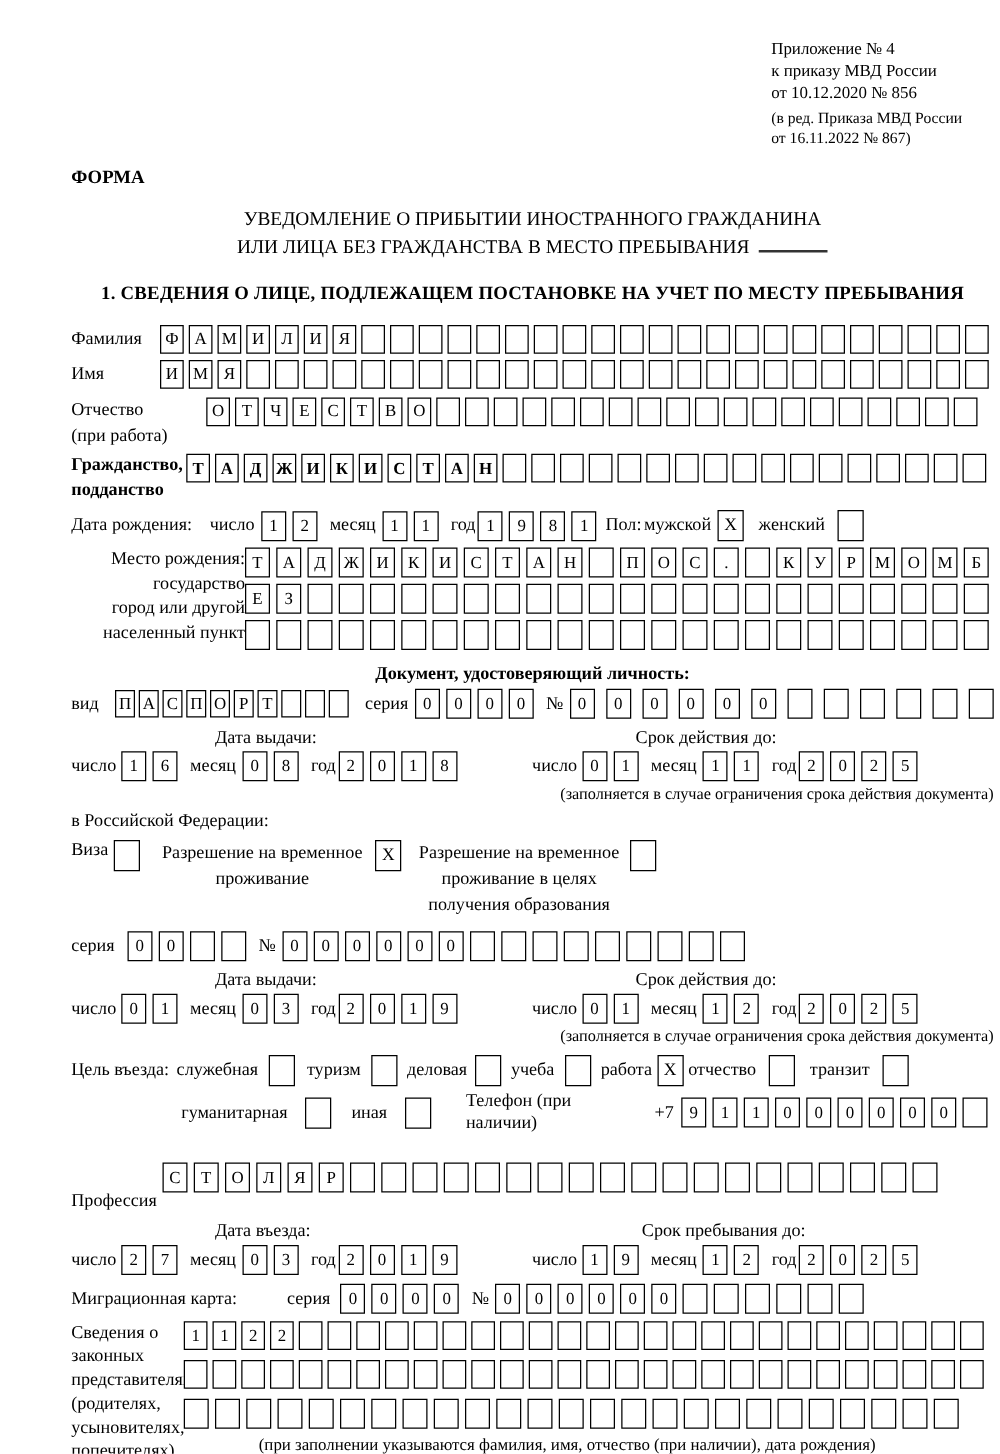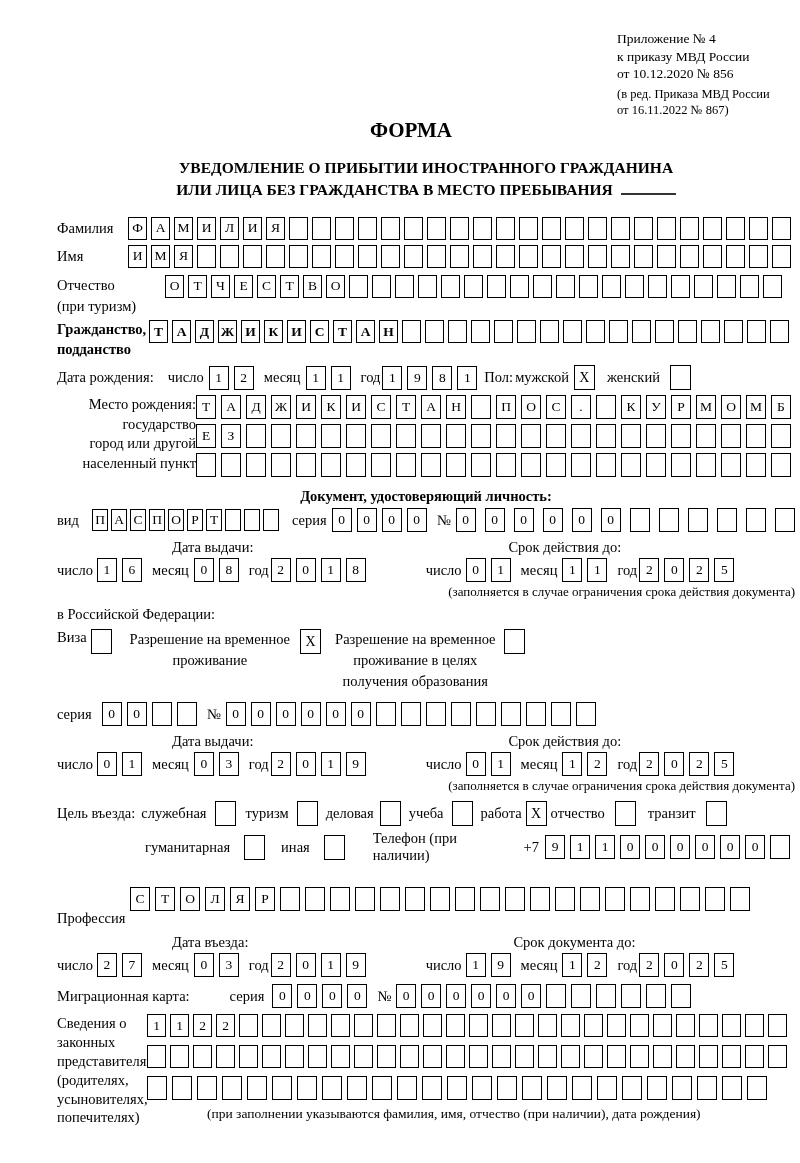--- a/index.html
+++ b/index.html
@@ -7,24 +7,24 @@
     width:800px;height:1163px;overflow:hidden;
     background:#ffffff;color:#000;
     font-family:"Liberation Serif","DejaVu Serif",serif;
     font-size:14.5px;
   }
   .page{padding:30px 5px 0 57px;width:738px;position:relative;}
 
   
   .hdr{margin-left:560px;font-size:13.5px;line-height:1.3;}
   .hdr-sub{margin-left:560px;font-size:12.5px;line-height:1.3;margin-top:3px;}
-  .forma{font-weight:bold;font-size:21px;text-align:center;padding-right:30px;}
+  .forma{font-weight:bold;font-size:15px;text-align:left;padding-right:30px;margin-top:16px;}
 
   
-  .title{text-align:center;font-weight:bold;font-size:15.5px;line-height:1.4;margin-top:14px;}
+  .title{text-align:center;font-weight:normal;font-size:15.5px;line-height:1.4;margin-top:14px;}
   .title-underline{display:inline-block;width:55px;border-bottom:2px solid #333;height:0.85em;margin-left:8px;}
   .sec{font-weight:bold;font-size:15px;text-align:center;margin-top:18px;letter-spacing:0.2px;}
 
   
   .row{display:flex;align-items:center;margin-top:5px;}
   .row-top{display:flex;align-items:flex-start;}
   .lbl{flex:none;}
   .cells{display:flex;flex:none;}
   .cell{
     box-sizing:border-box;flex:none;
@@ -73,20 +73,21 @@
     <div>(в ред. Приказа МВД России</div>
     <div>от 16.11.2022 № 867)</div>
   </div>
   <div class="forma">ФОРМА</div>
 
   <div class="title">
     <div>УВЕДОМЛЕНИЕ О ПРИБЫТИИ ИНОСТРАННОГО ГРАЖДАНИНА</div>
     <div><span>ИЛИ ЛИЦА БЕЗ ГРАЖДАНСТВА В МЕСТО ПРЕБЫВАНИЯ</span><span class="title-underline"></span></div>
   </div>
 
+  <div class="sec">1. СВЕДЕНИЯ О ЛИЦЕ, ПОДЛЕЖАЩЕМ ПОСТАНОВКЕ НА УЧЕТ ПО МЕСТУ ПРЕБЫВАНИЯ</div>
 
   <div class="row" style="margin-top:16px;">
     <span class="lbl lw-fam">Фамилия</span>
     <span class="cells">
         <span class="cell">Ф</span>
         <span class="cell">А</span>
         <span class="cell">М</span>
         <span class="cell">И</span>
         <span class="cell">Л</span>
         <span class="cell">И</span>
@@ -147,21 +148,21 @@
         <span class="cell"></span>
         <span class="cell"></span>
         <span class="cell"></span>
         <span class="cell"></span>
       </span>
   </div>
 
   <div class="row row-top" style="margin-top:7px;">
     <span class="lbl lw-otch">
       <span>Отчество</span><br>
-      <span>(при туризм)</span>
+      <span>(при работа)</span>
     </span>
     <span class="cells">
         <span class="cell">О</span>
         <span class="cell">Т</span>
         <span class="cell">Ч</span>
         <span class="cell">Е</span>
         <span class="cell">С</span>
         <span class="cell">Т</span>
         <span class="cell">В</span>
         <span class="cell">О</span>
@@ -578,21 +579,21 @@
         <span class="cell"></span>
         <span class="cell"></span>
         <span class="cell"></span>
         <span class="cell"></span>
         <span class="cell"></span>
       </span>
   </div>
 
   <div class="date-labels">
     <span style="margin-left:115px;">Дата въезда:</span>
-    <span style="margin-left:265px;">Срок документа до:</span>
+    <span style="margin-left:265px;">Срок пребывания до:</span>
   </div>
   <div class="date-row">
     <span>число</span>
     <span class="cells cells-lg" style="margin-left:4px;">
         <span class="cell">2</span>
         <span class="cell">7</span>
       </span>
     <span class="mini-lbl">месяц</span>
     <span class="cells cells-lg">
         <span class="cell">0</span>

